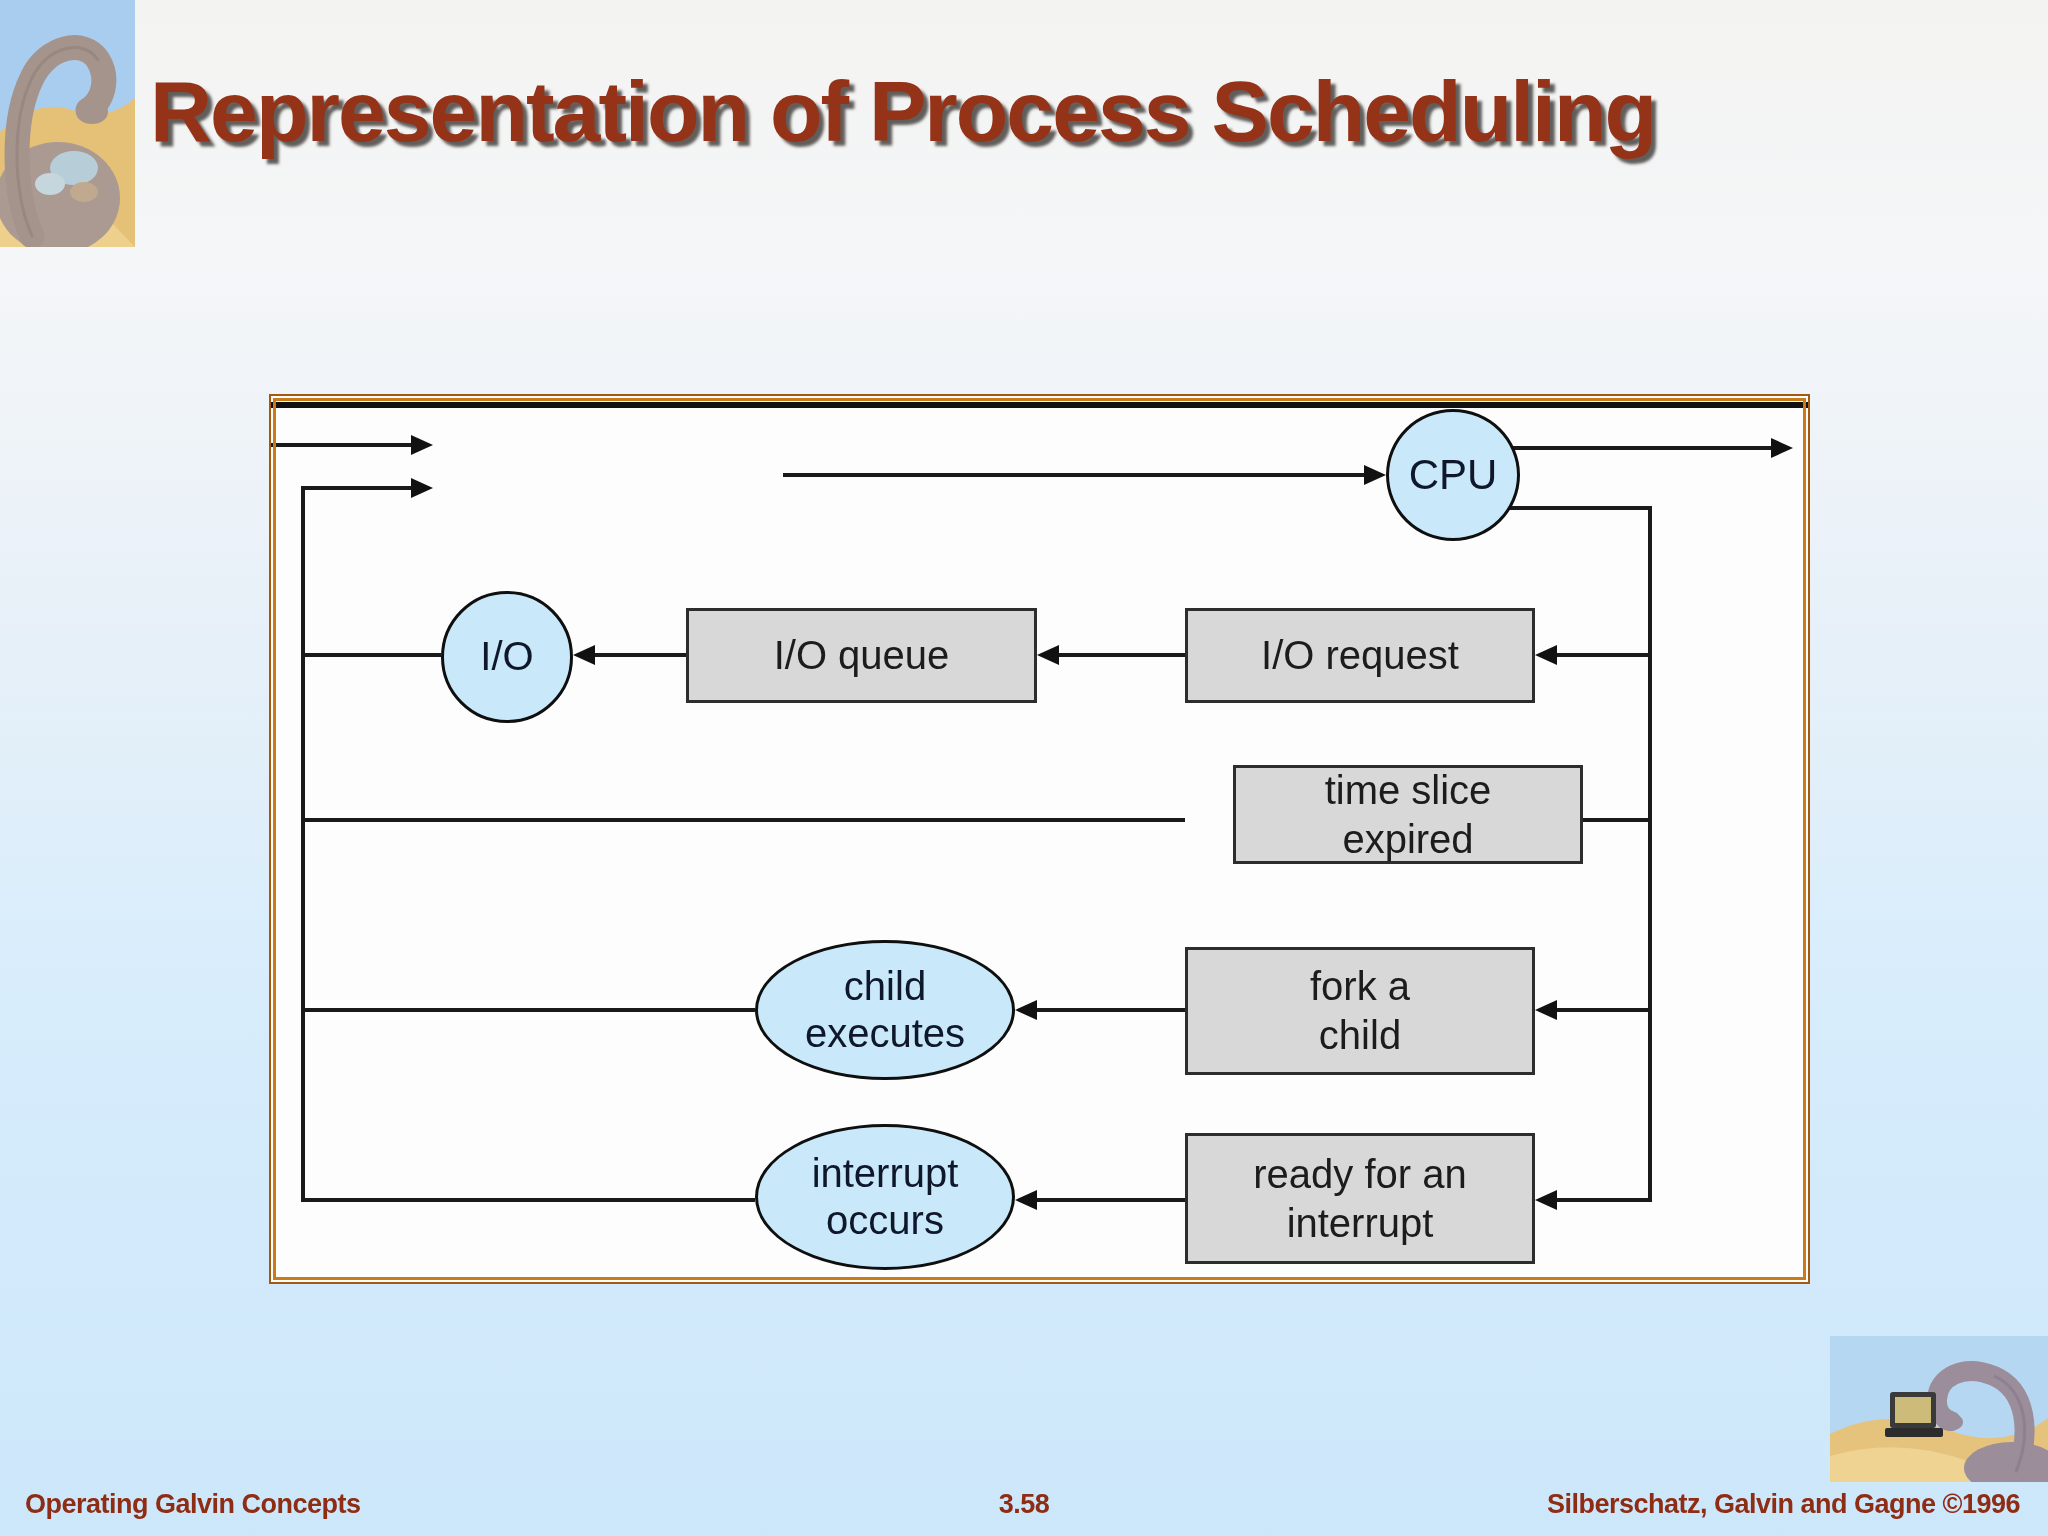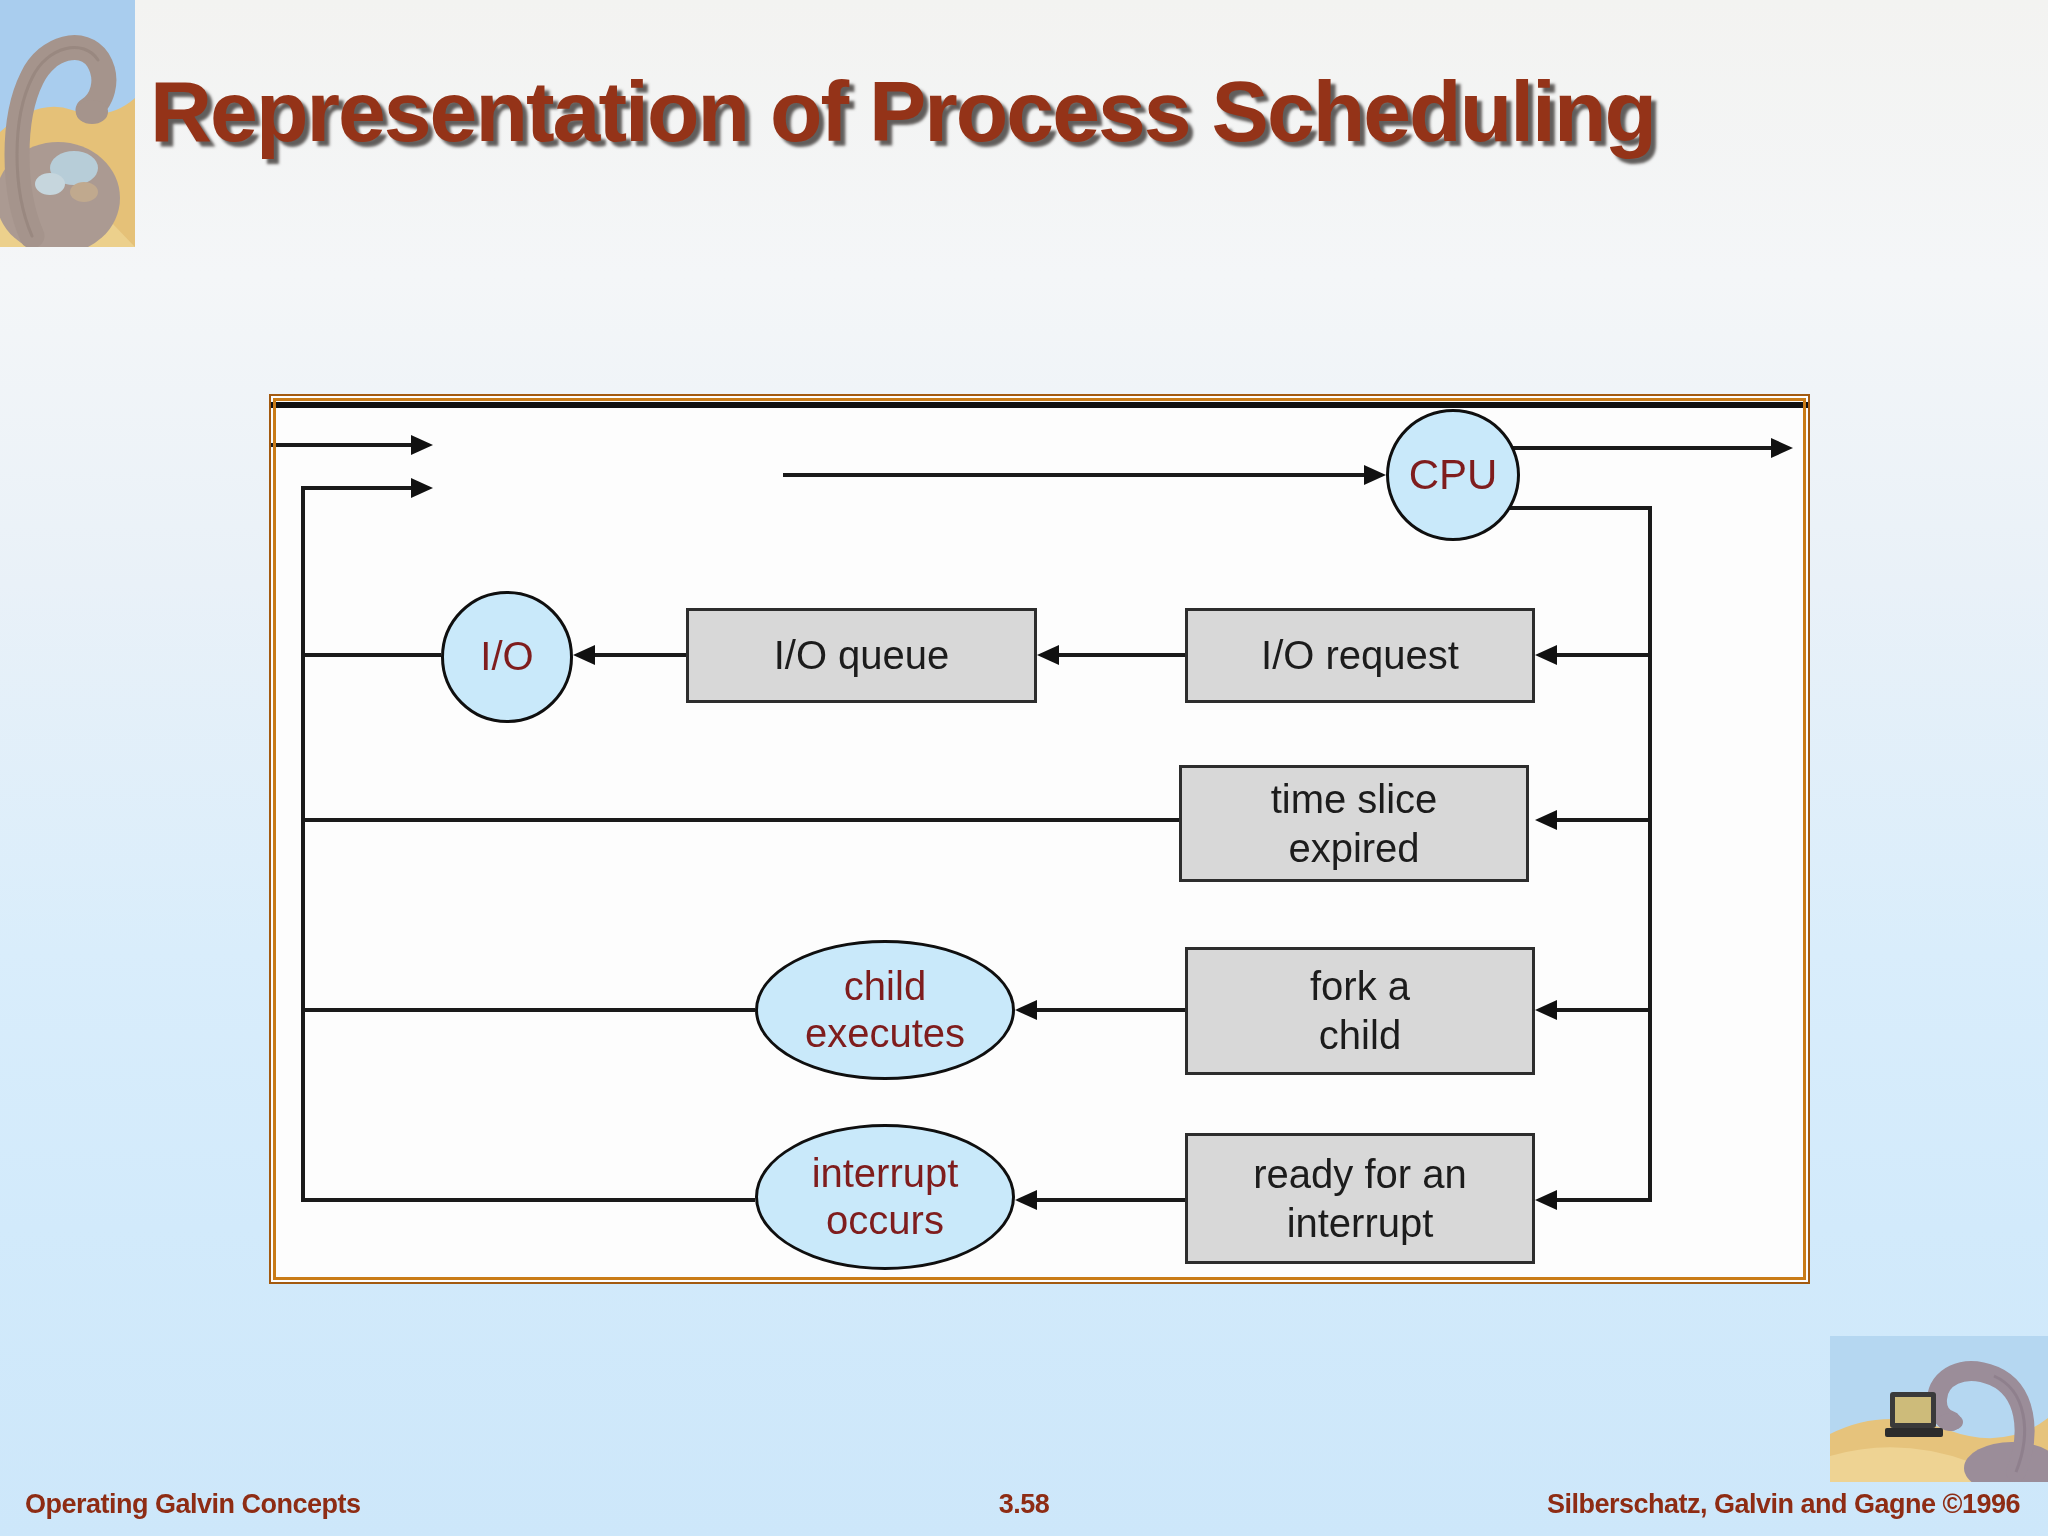--- a/index.html
+++ b/index.html
@@ -34,21 +34,21 @@
   .arr-r{border-left:22px solid #111;}
   .arr-l{border-right:22px solid #111;}
   .gbox{
     position:absolute;background:#d8d8d8;border:3px solid #2d2d2d;box-sizing:border-box;
     display:flex;flex-direction:column;align-items:center;justify-content:center;
     font-size:40px;color:#1c1c1c;line-height:1.22;z-index:3;text-align:center;
   }
   .bnode{
     position:absolute;background:#c9e9fa;border:3px solid #0f0f0f;border-radius:50%;
     box-sizing:border-box;display:flex;flex-direction:column;align-items:center;justify-content:center;
-    font-size:40px;color:#7f1d1d;line-height:1.18;z-index:3;text-align:center;
+    font-size:40px;color:#0f172a;line-height:1.18;z-index:3;text-align:center;
   }
   
   .footer{top:1489px;font-size:27px;font-weight:bold;color:#8e2c14;letter-spacing:-0.5px;}
   #footer-left{left:25px;}
   #footer-center{left:0;width:2048px;text-align:center;}
   #footer-right{right:28px;}
   
   #logo-topleft{left:0;top:0;width:135px;height:247px;}
   #logo-bottomright{left:1830px;top:1336px;width:218px;height:146px;}
 </style>
@@ -128,21 +128,21 @@
   </div>
 
   <div class="gbox" style="left:415px;top:212px;width:351px;height:95px;">
     <div>I/O queue</div>
   </div>
 
   <div class="gbox" style="left:914px;top:212px;width:350px;height:95px;">
     <div>I/O request</div>
   </div>
 
-  <div class="gbox" style="left:908px;top:369px;width:350px;height:117px;">
+  <div class="gbox" style="left:962px;top:369px;width:350px;height:99px;">
     <div>time slice</div>
     <div>expired</div>
   </div>
 
   <div class="bnode" style="left:484px;top:544px;width:260px;height:140px;">
     <div>child</div>
     <div>executes</div>
   </div>
 
   <div class="gbox" style="left:914px;top:551px;width:350px;height:128px;">

